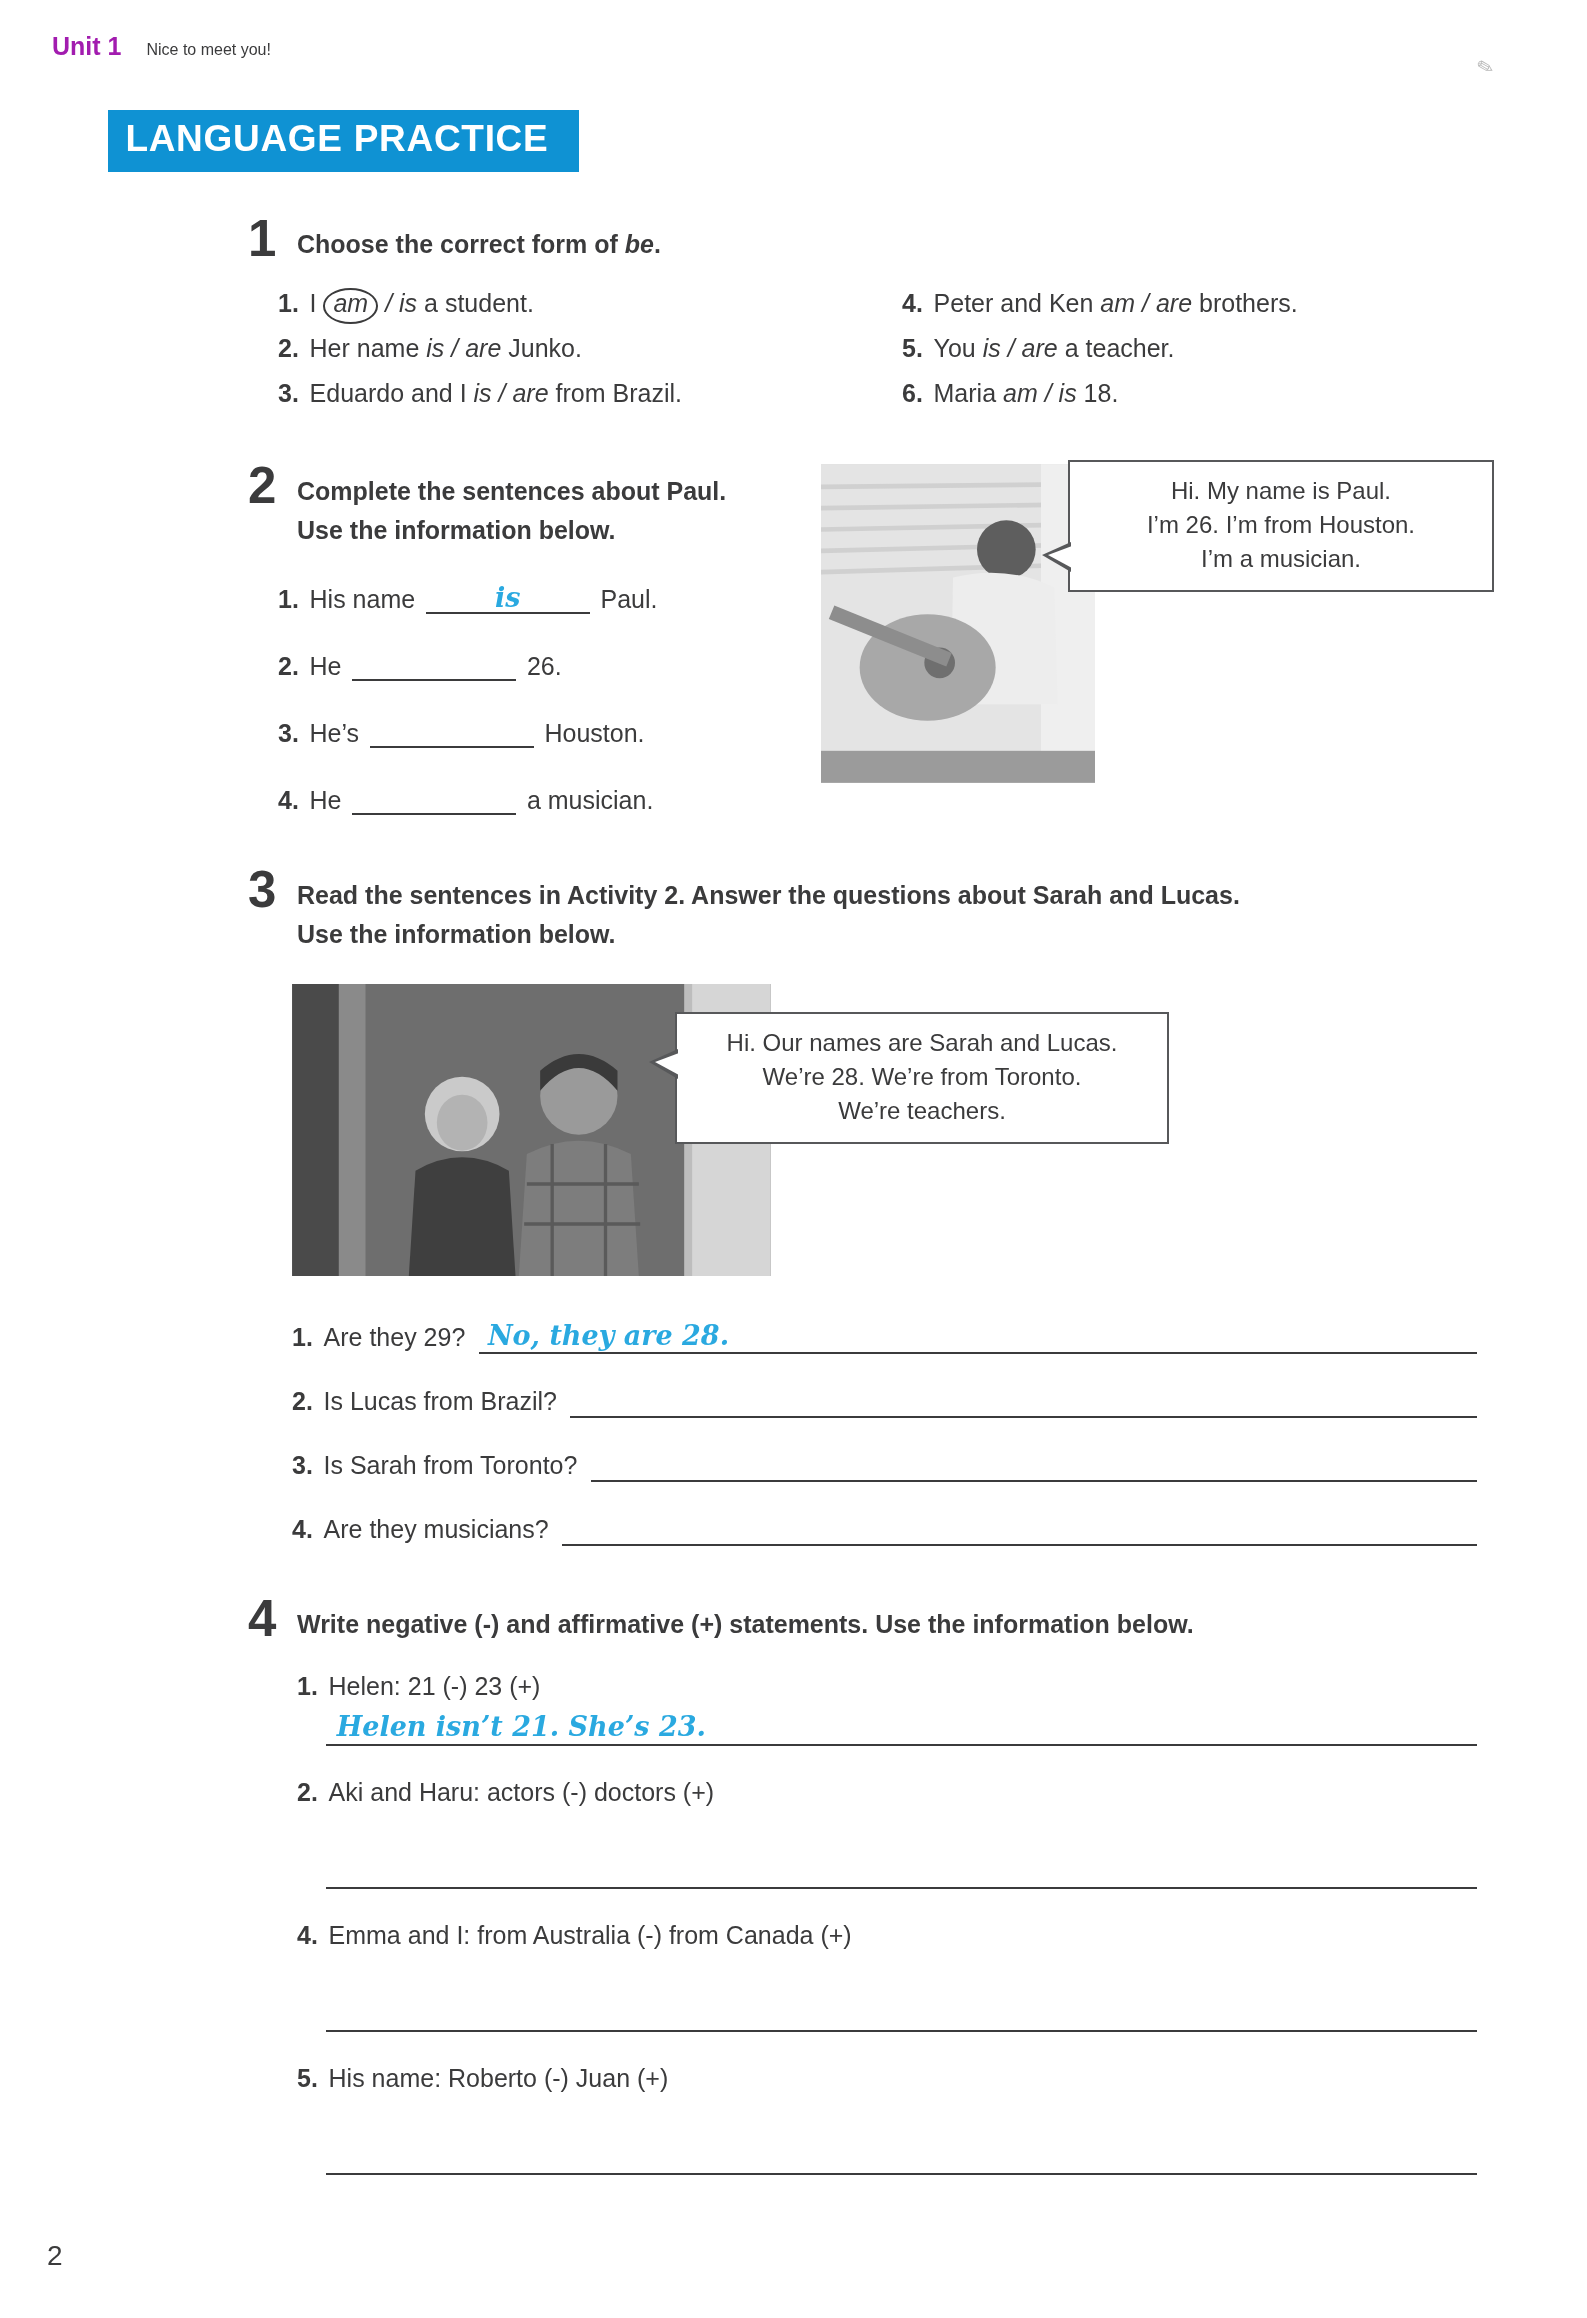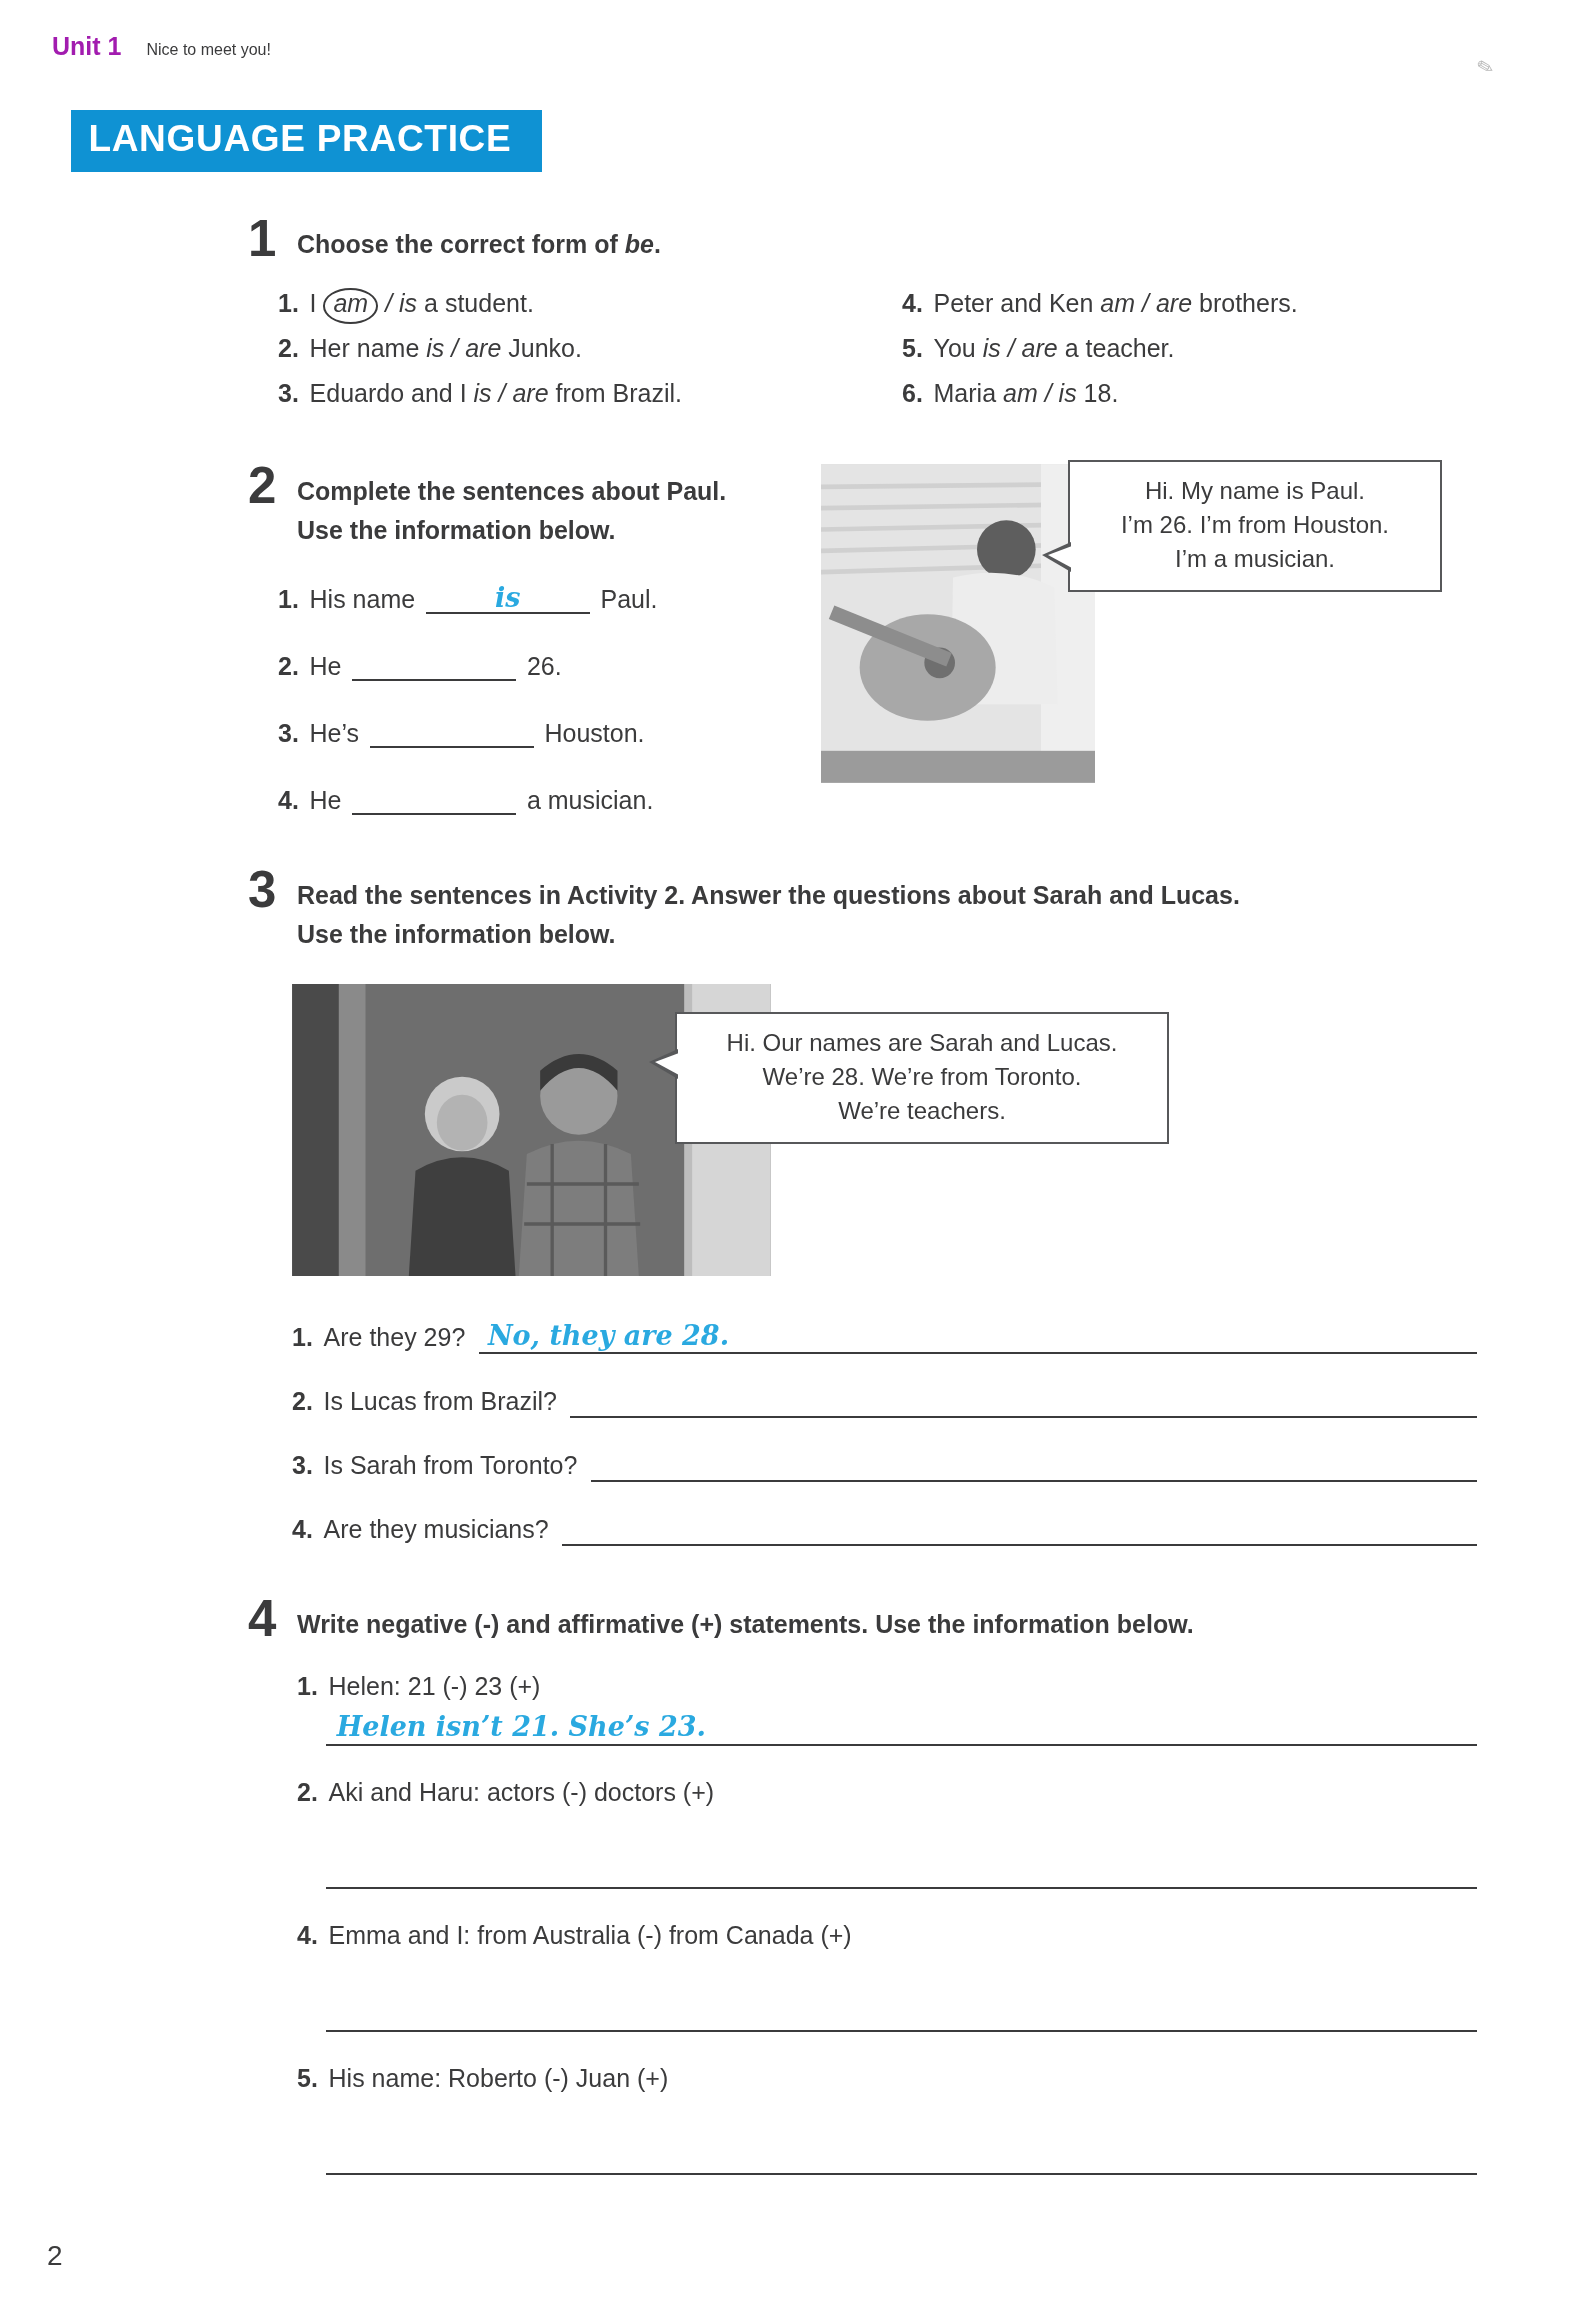--- a/index.html
+++ b/index.html
@@ -11,21 +11,21 @@
   }
 
   
   .hdr { padding:32px 0 0 52px; display:flex; align-items:baseline; gap:25px; }
   .unit-label { color:#a21caf; font-weight:bold; font-size:25px; }
   .unit-title { font-size:16px; }
   .corner-mark { position:absolute; top:55px; right:93px; color:#b9b9b9; font-size:20px; transform:rotate(-15deg); }
 
   
   .banner {
-    display:inline-block; margin:49px 0 0 71px; background:#0f92d3; color:#ffffff;
+    display:inline-block; margin:49px 0 0 108px; background:#0f92d3; color:#ffffff;
     font-weight:bold; font-size:37px; letter-spacing:0.7px; padding:8px 31px 12px 17.4px;
   }
 
   
   .act { position:relative; margin-left:248px; width:1229px; }
   .act-head { display:flex; align-items:flex-start; }
   .act-num { width:49px; flex:none; font-weight:bold; font-size:51px; line-height:1; }
   .act-title { padding-top:12px; font-weight:bold; font-size:25px; line-height:1.55; }
   .act-title .it { font-style:italic; }
   .act-body { margin-left:30px; }
@@ -63,21 +63,21 @@
   .bubble::before {
     content:""; position:absolute; left:-28px; bottom:17.4px;
     border-top:13.3px solid transparent; border-bottom:17.4px solid transparent;
     border-right:29px solid #57585a;
   }
   .bubble::after {
     content:""; position:absolute; left:-22px; bottom:21.4px;
     border-top:9.3px solid transparent; border-bottom:13.3px solid transparent;
     border-right:24px solid #ffffff;
   }
-  .bubble-a2 { left:820px; top:0; width:374px; }
+  .bubble-a2 { left:820px; top:0; width:426px; }
   .bubble-a3 { left:383px; top:28px; width:494px; }
   .bubble-a3::before { bottom:auto; top:35px; }
   .bubble-a3::after  { bottom:auto; top:39px; }
 
   
   .act3 { margin-top:49px; }
   .a3-media { position:relative; margin:31px 0 0 44px; height:298px; }
   .a3-items { margin:37px 0 0 44px; }
   .a3-item { display:flex; align-items:flex-end; margin-bottom:29px; height:35px; }
   .a3-q { white-space:nowrap; padding-bottom:2.7px; }

